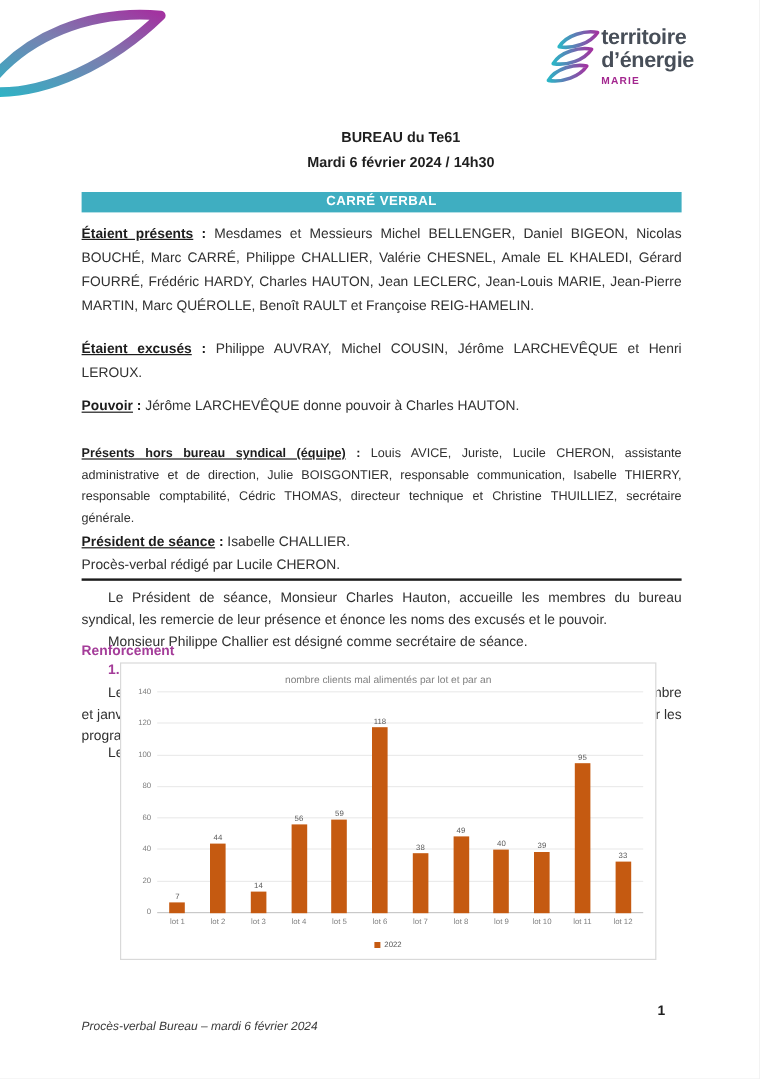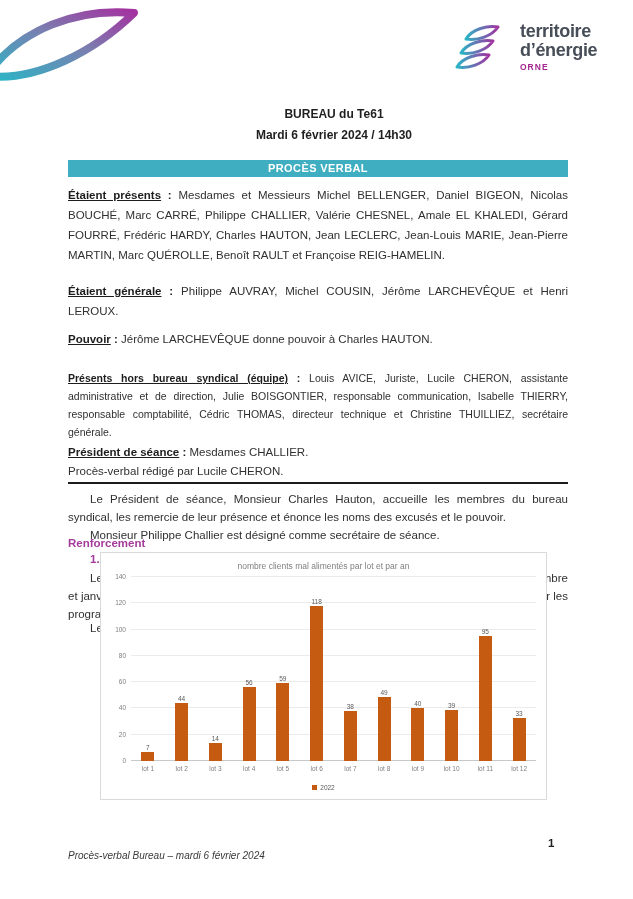--- a/index.html
+++ b/index.html
@@ -3,21 +3,21 @@
 <meta charset="utf-8">
 <style>
   html,body{margin:0;padding:0;background:#e8e8e8;}
   .page{
     position:relative;width:633px;height:899px;background:#ffffff;
     font-family:"Liberation Sans",sans-serif;color:#303030;overflow:hidden;
     margin:0 auto;
   }
   
   .logo-left{position:absolute;top:0;left:-8px;}
-  .logo-right{position:absolute;top:22px;left:455px;display:flex;gap:19px;}
+  .logo-right{position:absolute;top:22px;left:455px;display:flex;gap:0;}
   .logo-right .leaves{flex:0 0 auto;margin-top:2px;}
   .brand-text{line-height:19px;font-size:18px;font-weight:700;color:#474e58;letter-spacing:-0.3px;}
   .brand-region{font-size:8.5px;font-weight:700;color:#a3268f;letter-spacing:1px;margin-top:2px;}
   
   .doc-title{position:absolute;top:104px;left:0;right:0;text-align:center;
     font-size:12px;font-weight:700;color:#1f1f1f;line-height:21px;padding-left:35px;}
   
   .content{position:absolute;top:160px;left:68px;width:500px;font-size:11.5px;line-height:20px;}
   .banner{height:17px;background:#3faec1;color:#ffffff;font-weight:700;font-size:11px;
     text-align:center;line-height:17px;letter-spacing:0.4px;}
@@ -95,42 +95,42 @@
           <path d="M6 29 C 12 19, 28 15, 38 17 C 32 26, 18 31, 6 29 Z"></path>
           <path d="M2 43 C 8 33, 24 29, 34 31 C 28 40, 14 45, 2 43 Z"></path>
         </g>
       </svg>
     </div>
     <div>
       <div class="brand-text">
         <div>territoire</div>
         <div>d’énergie</div>
       </div>
-      <div class="brand-region">ORNE</div>
+      <div class="brand-region">MARIE</div>
     </div>
   </div>
 
   <div class="doc-title">
     <div>BUREAU du Te61</div>
     <div>Mardi 6 février 2024 / 14h30</div>
   </div>
 
   <div class="content">
 
-    <div class="banner" style="background: rgb(63, 174, 193);">PROCÈS VERBAL</div>
+    <div class="banner" style="background: rgb(63, 174, 193);">CARRÉ VERBAL</div>
 
     <p class="p-present"><span class="lbl">Étaient présents</span><span class="sep"> :</span><span> Mesdames et Messieurs Michel BELLENGER, Daniel BIGEON, Nicolas BOUCHÉ, Marc CARRÉ, Philippe CHALLIER, Valérie CHESNEL, Amale EL KHALEDI, Gérard FOURRÉ, Frédéric HARDY, Charles HAUTON, Jean LECLERC, Jean-Louis MARIE, Jean-Pierre MARTIN, Marc QUÉROLLE, Benoît RAULT et Françoise REIG-HAMELIN.</span></p>
 
-    <p class="p-excuses"><span class="lbl">Étaient générale</span><span class="sep"> :</span><span> Philippe AUVRAY, Michel COUSIN, Jérôme LARCHEVÊQUE et Henri LEROUX.</span></p>
+    <p class="p-excuses"><span class="lbl">Étaient excusés</span><span class="sep"> :</span><span> Philippe AUVRAY, Michel COUSIN, Jérôme LARCHEVÊQUE et Henri LEROUX.</span></p>
 
     <p class="p-pouvoir"><span class="lbl">Pouvoir</span><span class="sep"> :</span><span> Jérôme LARCHEVÊQUE donne pouvoir à Charles HAUTON.</span></p>
 
     <p class="p-equipe"><span class="lbl">Présents hors bureau syndical (équipe)</span><span class="sep"> :</span><span> Louis AVICE, Juriste, Lucile CHERON, assistante administrative et de direction, Julie BOISGONTIER, responsable communication, Isabelle THIERRY, responsable comptabilité, Cédric THOMAS, directeur technique et Christine THUILLIEZ, secrétaire générale.</span></p>
 
-    <p class="p-secretaire"><span class="lbl">Président de séance</span><span class="sep"> :</span><span> Mesdames CHALLIER.</span></p>
+    <p class="p-secretaire"><span class="lbl">Président de séance</span><span class="sep"> :</span><span> Isabelle CHALLIER.</span></p>
 
     <p class="p-redige">Procès-verbal rédigé par Lucile CHERON.</p>
 
     <hr class="rule">
 
     <p class="p-intro1">Le Président de séance, Monsieur Charles Hauton, accueille les membres du bureau syndical, les remercie de leur présence et énonce les noms des excusés et le pouvoir.</p>
     <p class="p-intro2">Monsieur Philippe Challier est désigné comme secrétaire de séance.</p>
 
     <p class="heading1"><span class="num">1.</span><span class="htxt">Programme travaux 2024</span></p>
 

